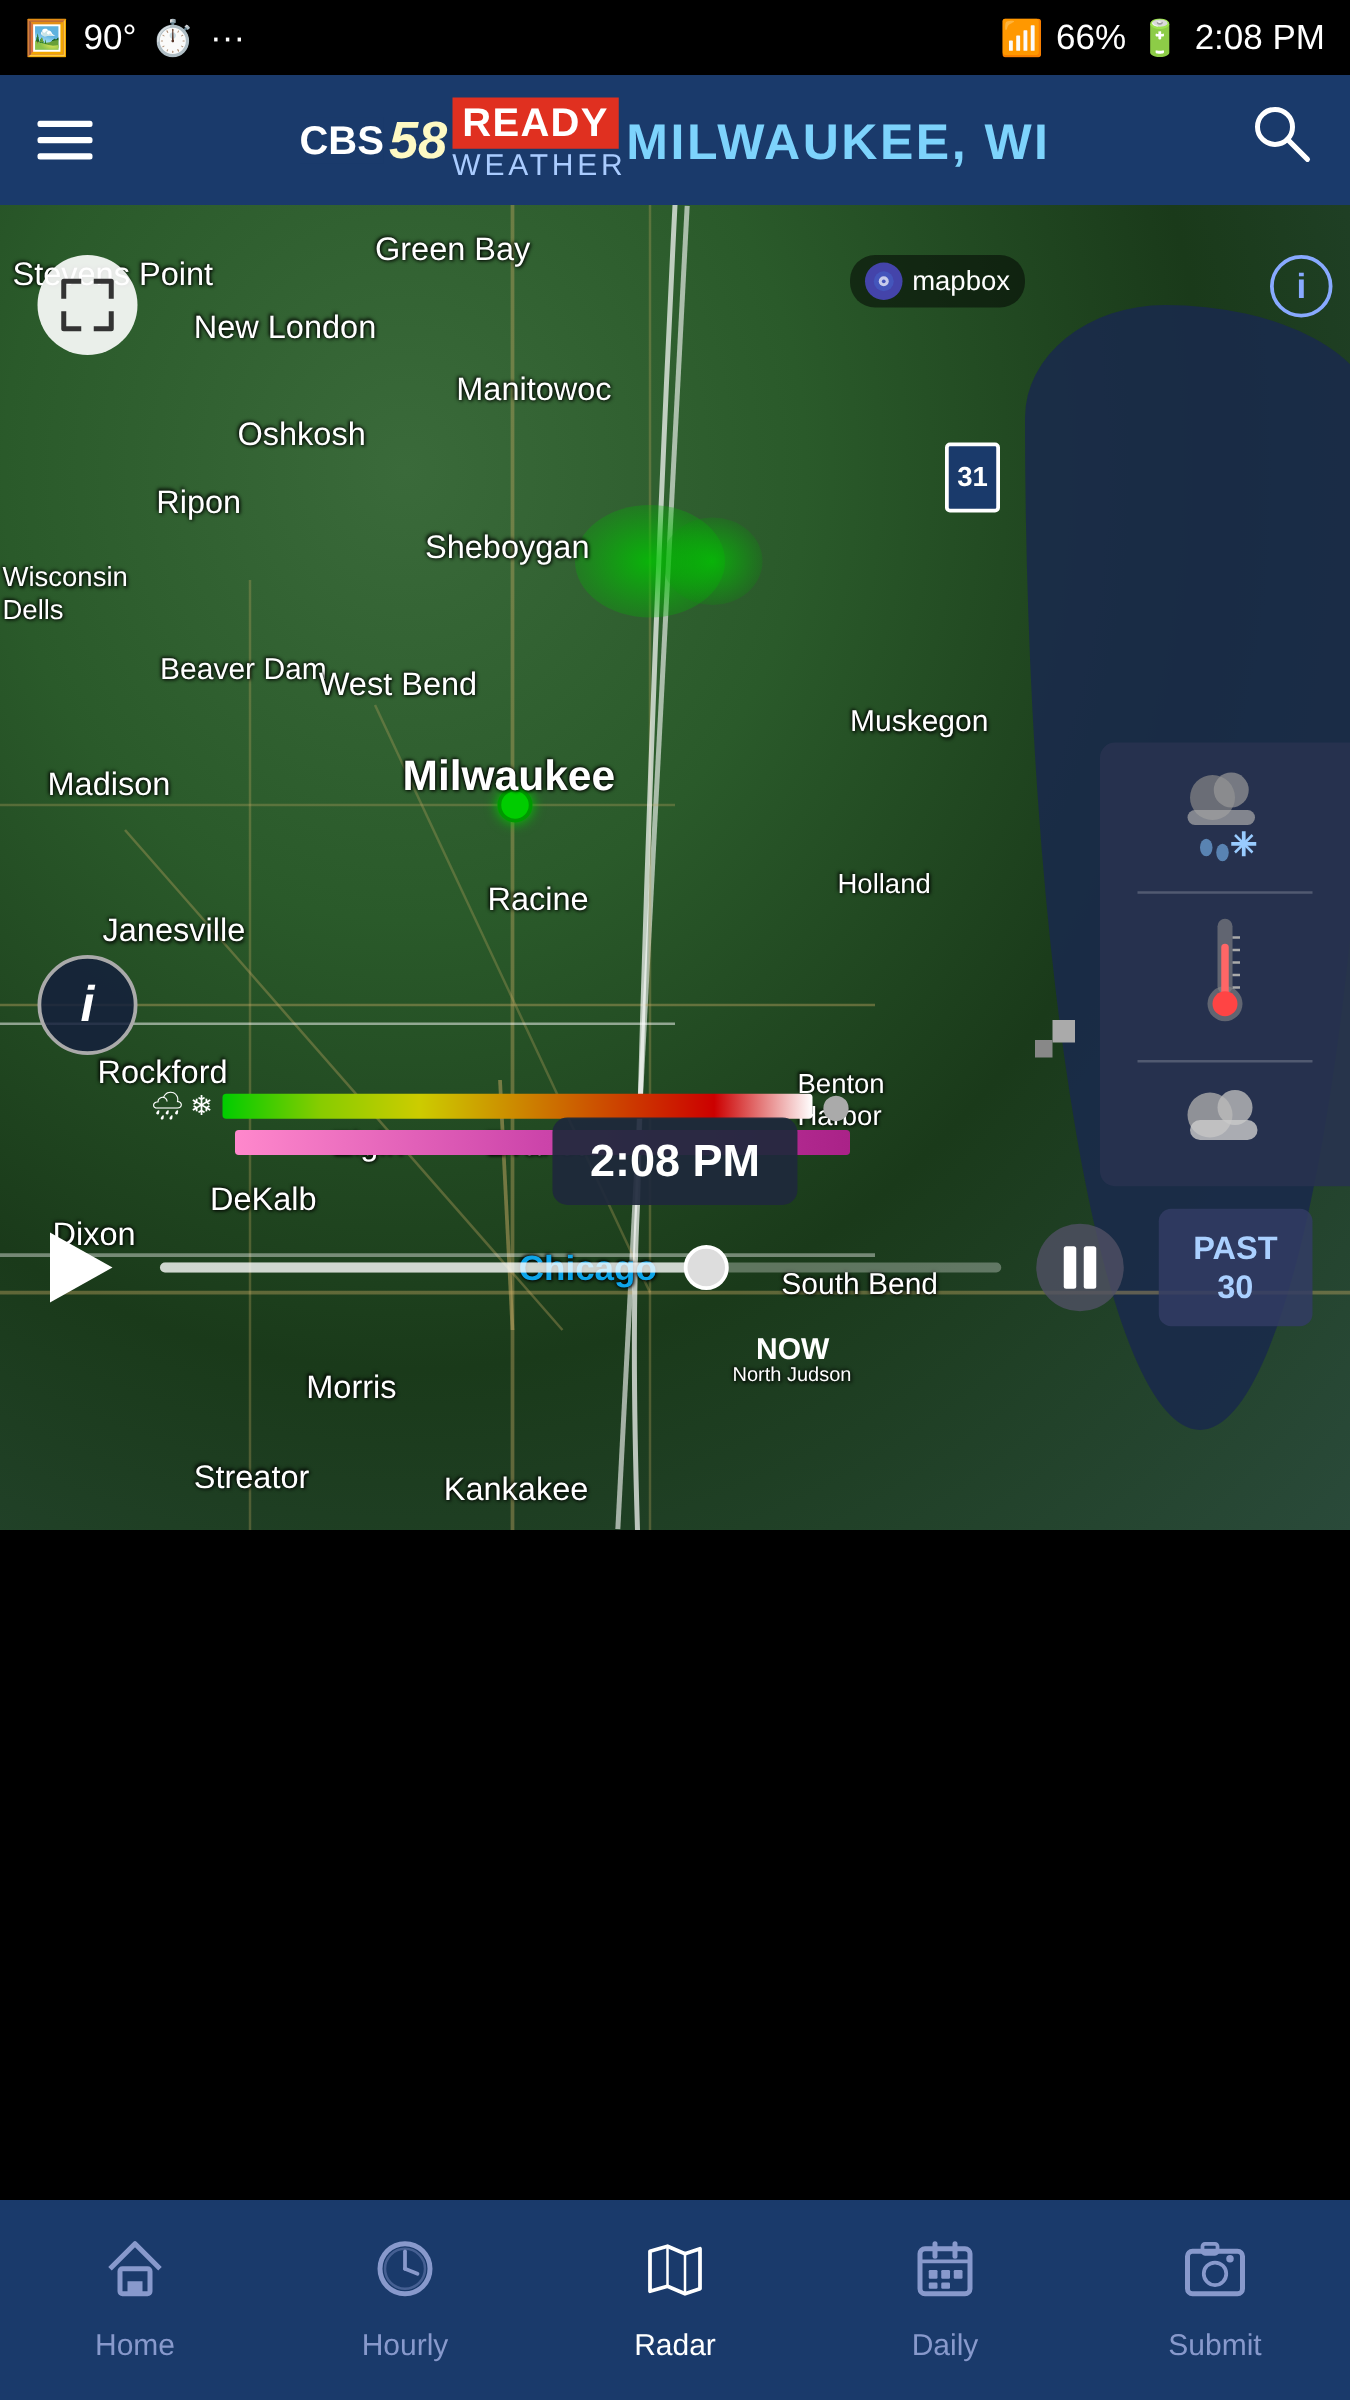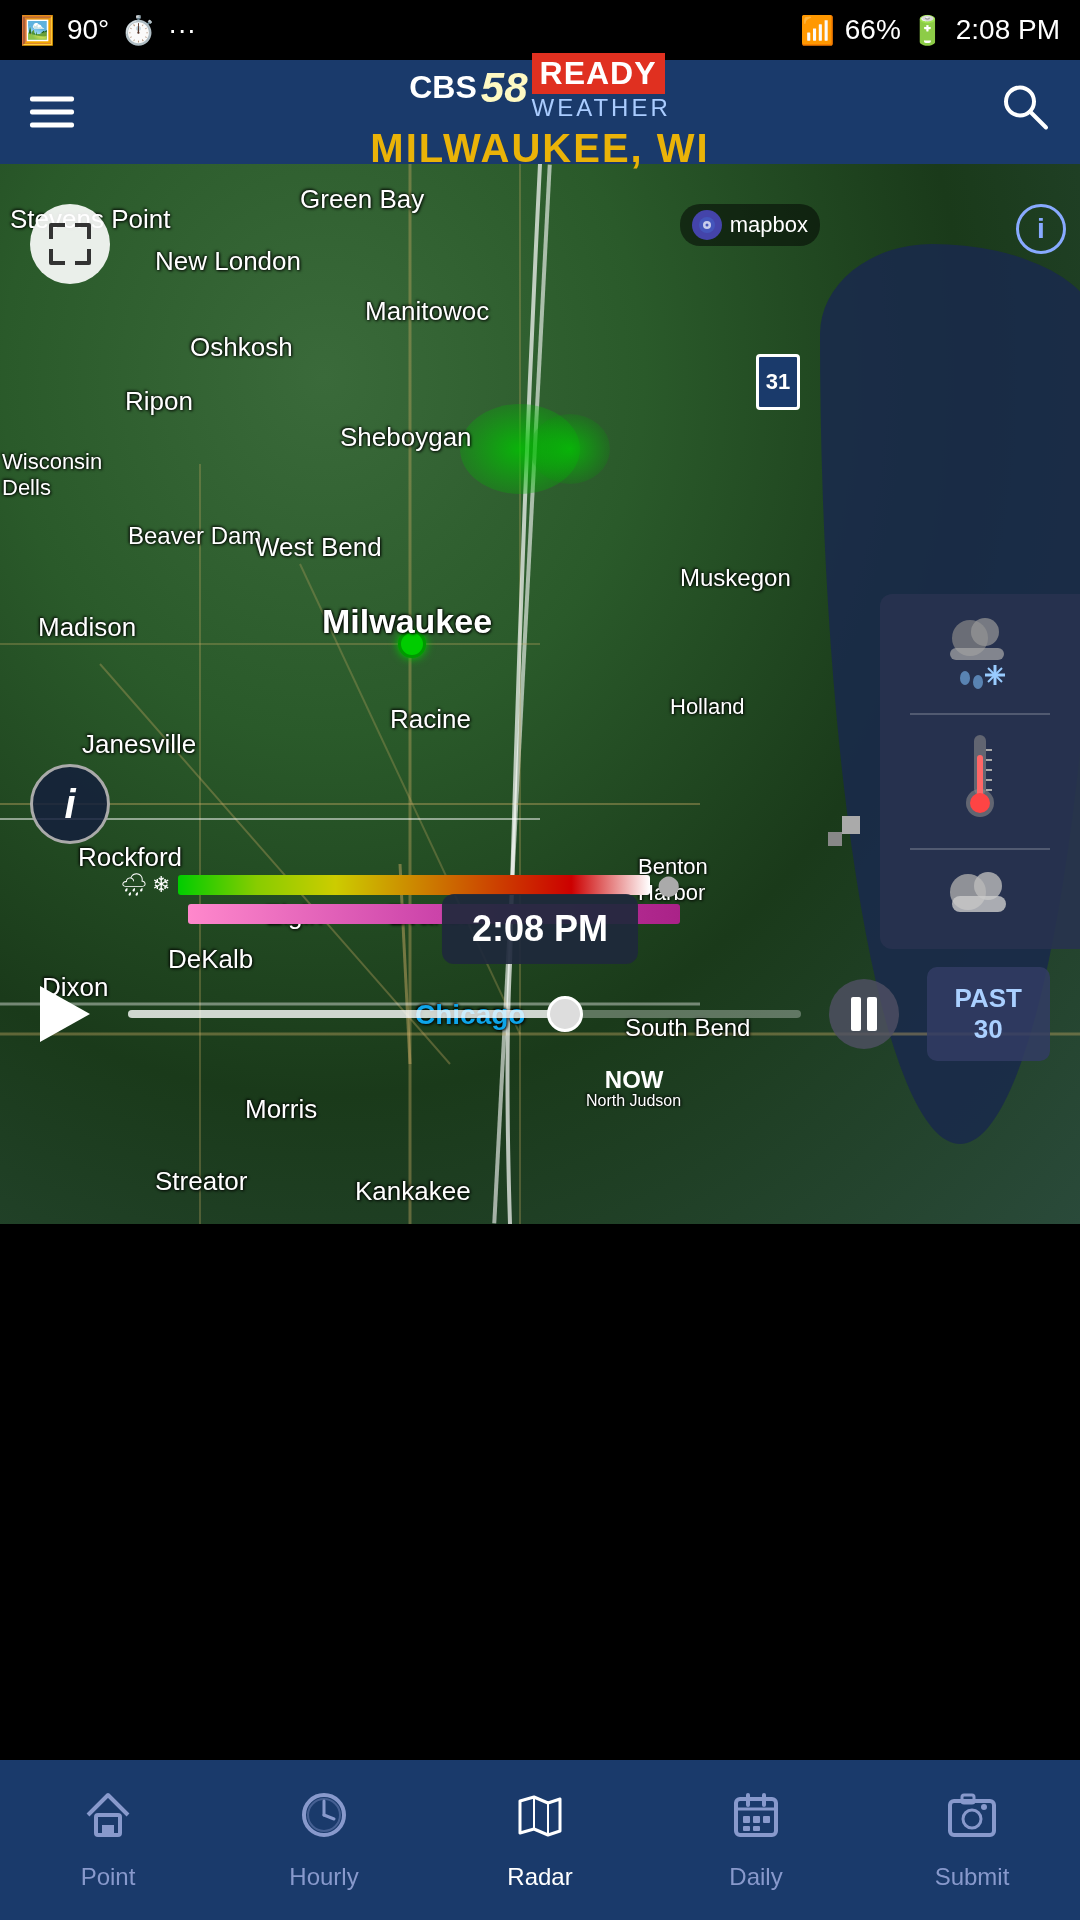--- a/index.html
+++ b/index.html
@@ -29,21 +29,21 @@
     }
     .status-left { display: flex; align-items: center; gap: 12px; }
     .status-right { display: flex; align-items: center; gap: 10px; }
 
     
     #header {
       width: 100%;
       height: 104px;
       background: #1a3a6b;
       display: flex;
-      flex-direction: column;
+      flex-direction: row;
       align-items: center;
       justify-content: center;
       position: relative;
       z-index: 100;
     }
     #header-logo {
       display: flex;
       align-items: center;
       gap: 0;
     }
@@ -76,21 +76,21 @@
     .logo-block {
       display: flex;
       flex-direction: column;
       align-items: flex-start;
     }
     .logo-top-row {
       display: flex;
       align-items: center;
     }
     #header-city {
-      color: #eab308;
+      color: #7dd3fc;
       font-size: 40px;
       font-weight: bold;
       letter-spacing: 2px;
       margin-top: 4px;
     }
     #menu-btn {
       position: absolute;
       left: 30px;
       top: 50%;
       transform: translateY(-50%);
@@ -722,21 +722,21 @@
 <div id="bottom-nav">
 
   <div class="nav-item">
     <div class="nav-icon">
       <svg width="52" height="52" viewBox="0 0 52 52" fill="none">
         <path d="M6 26L26 6L46 26" stroke="#8899cc" stroke-width="4" stroke-linejoin="round"></path>
         <rect x="14" y="26" width="24" height="20" rx="2" stroke="#8899cc" stroke-width="4" fill="none"></rect>
         <rect x="20" y="36" width="12" height="10" fill="#8899cc"></rect>
       </svg>
     </div>
-    <span class="nav-label">Point</span>
+    <span class="nav-label">Home</span>
   </div>
 
   <div class="nav-item">
     <div class="nav-icon">
       <svg width="52" height="52" viewBox="0 0 52 52" fill="none">
         <circle cx="26" cy="26" r="20" stroke="#8899cc" stroke-width="4"></circle>
         <circle cx="26" cy="26" r="16" stroke="#8899cc" stroke-width="2" opacity="0.4"></circle>
         <line x1="26" y1="26" x2="26" y2="12" stroke="#8899cc" stroke-width="3" stroke-linecap="round"></line>
         <line x1="26" y1="26" x2="36" y2="30" stroke="#8899cc" stroke-width="3" stroke-linecap="round"></line>
       </svg>

